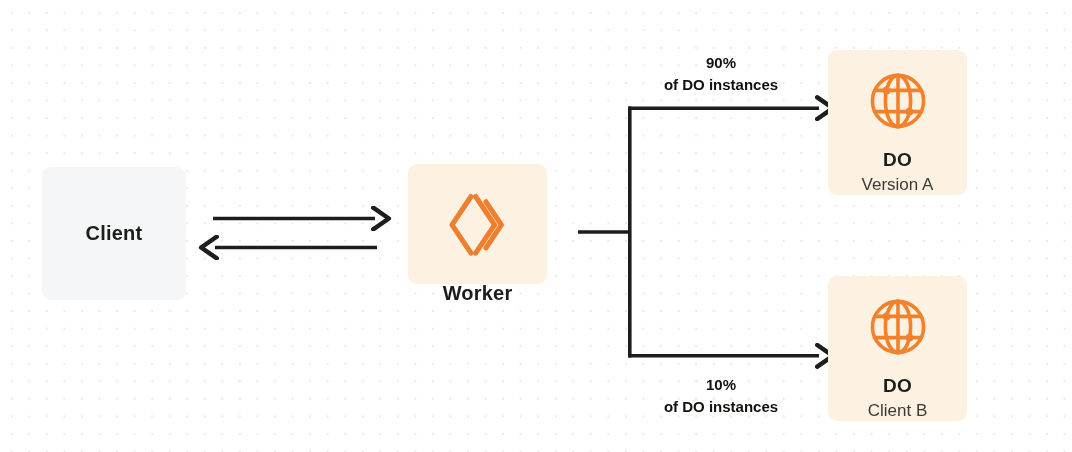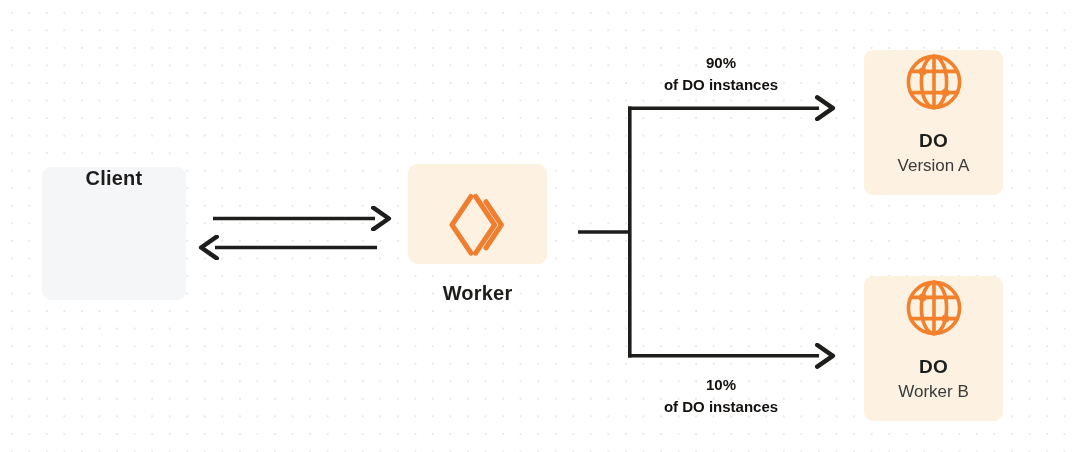--- a/index.html
+++ b/index.html
@@ -20,20 +20,21 @@
     -webkit-font-smoothing: antialiased;
   }
 
   
   .node {
     position: absolute;
     box-sizing: border-box;
     display: flex;
     flex-direction: column;
     align-items: center;
+    justify-content: center;
     border-radius: 9px;
   }
 
   .node-client {
     left: 42px;
     top: 167px;
     width: 144px;
     height: 133px;
     background: #f5f6f8;
   }
@@ -41,39 +42,40 @@
     font-size: 20px;
     font-weight: 700;
     color: #1d1d1b;
     letter-spacing: 0.2px;
   }
 
   .node-worker {
     left: 408px;
     top: 164px;
     width: 139px;
-    height: 100px;
+    height: 120px;
     background: #fdf1e2;
     justify-content: flex-start;
     padding-top: 24px;
   }
   .node-worker .node-title {
     font-size: 20px;
     font-weight: 700;
     color: #1d1d1b;
     margin-top: 20px;
     letter-spacing: 0.2px;
   }
 
   .node-do {
-    left: 864px;
+    left: 828px;
     width: 139px;
     height: 145px;
     background: #fdf1e2;
     justify-content: flex-start;
+    padding-top: 19px;
   }
   .node-do-a { top: 50px; }
   .node-do-b { top: 276px; }
 
   .node-do .node-title {
     font-size: 19px;
     font-weight: 700;
     color: #1d1d1b;
     margin-top: 16px;
     letter-spacing: 0.2px;
@@ -199,21 +201,21 @@
           <line x1="32" y1="6.4" x2="32" y2="57.6"></line>
           <ellipse cx="32" cy="32" rx="12.6" ry="25.6"></ellipse>
           <line x1="9.0" y1="21.4" x2="55.0" y2="21.4"></line>
           <line x1="9.0" y1="42.6" x2="55.0" y2="42.6"></line>
         </g>
         <circle cx="20.6" cy="21.4" r="3.9" fill="#f3802b"></circle>
         <circle cx="43.4" cy="42.6" r="3.9" fill="#f3802b"></circle>
       </svg>
     </span>
     <div class="node-title">DO</div>
-    <div class="node-sub">Worker B</div>
+    <div class="node-sub">Client B</div>
   </div>
 
   <div class="edge-label label-top">
     <span class="pct">90%</span>
     <span class="sub">of DO instances</span>
   </div>
 
   <div class="edge-label label-bottom">
     <span class="pct">10%</span>
     <span class="sub">of DO instances</span>

